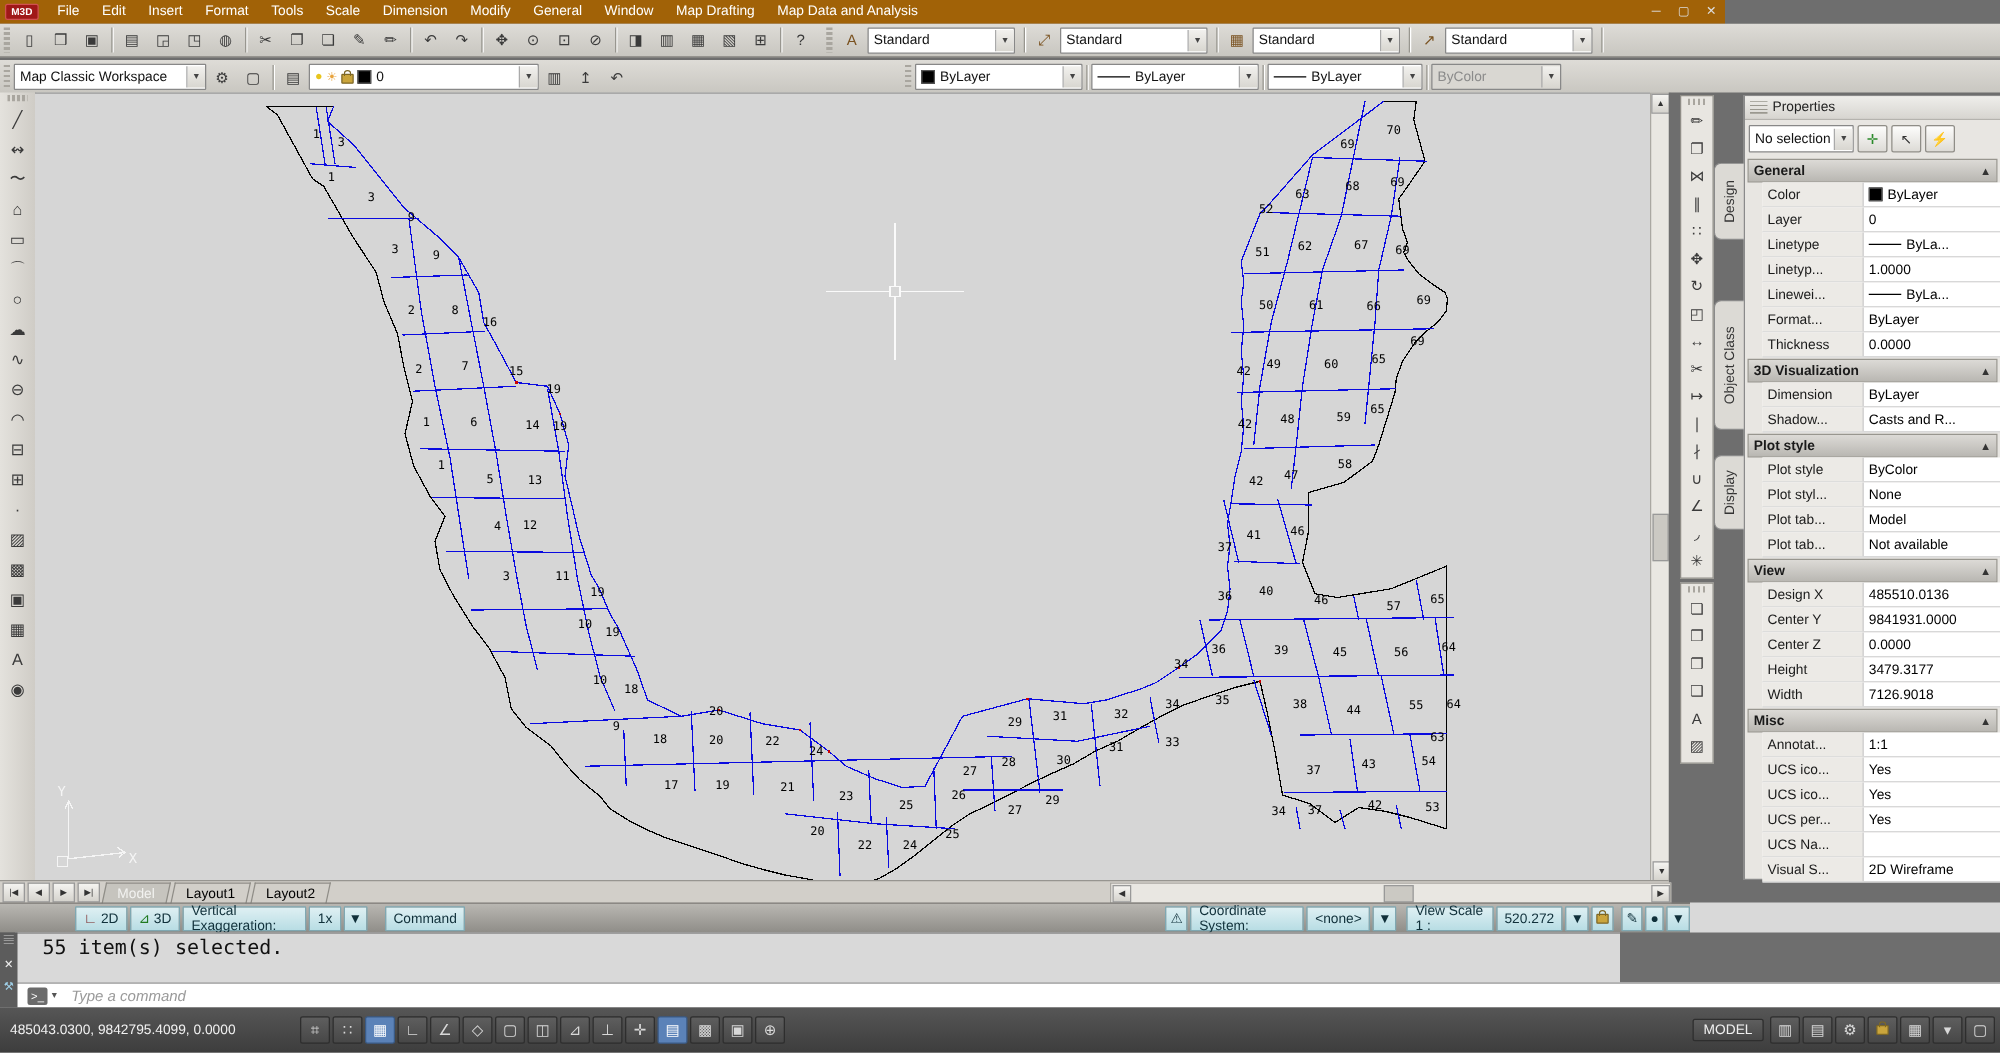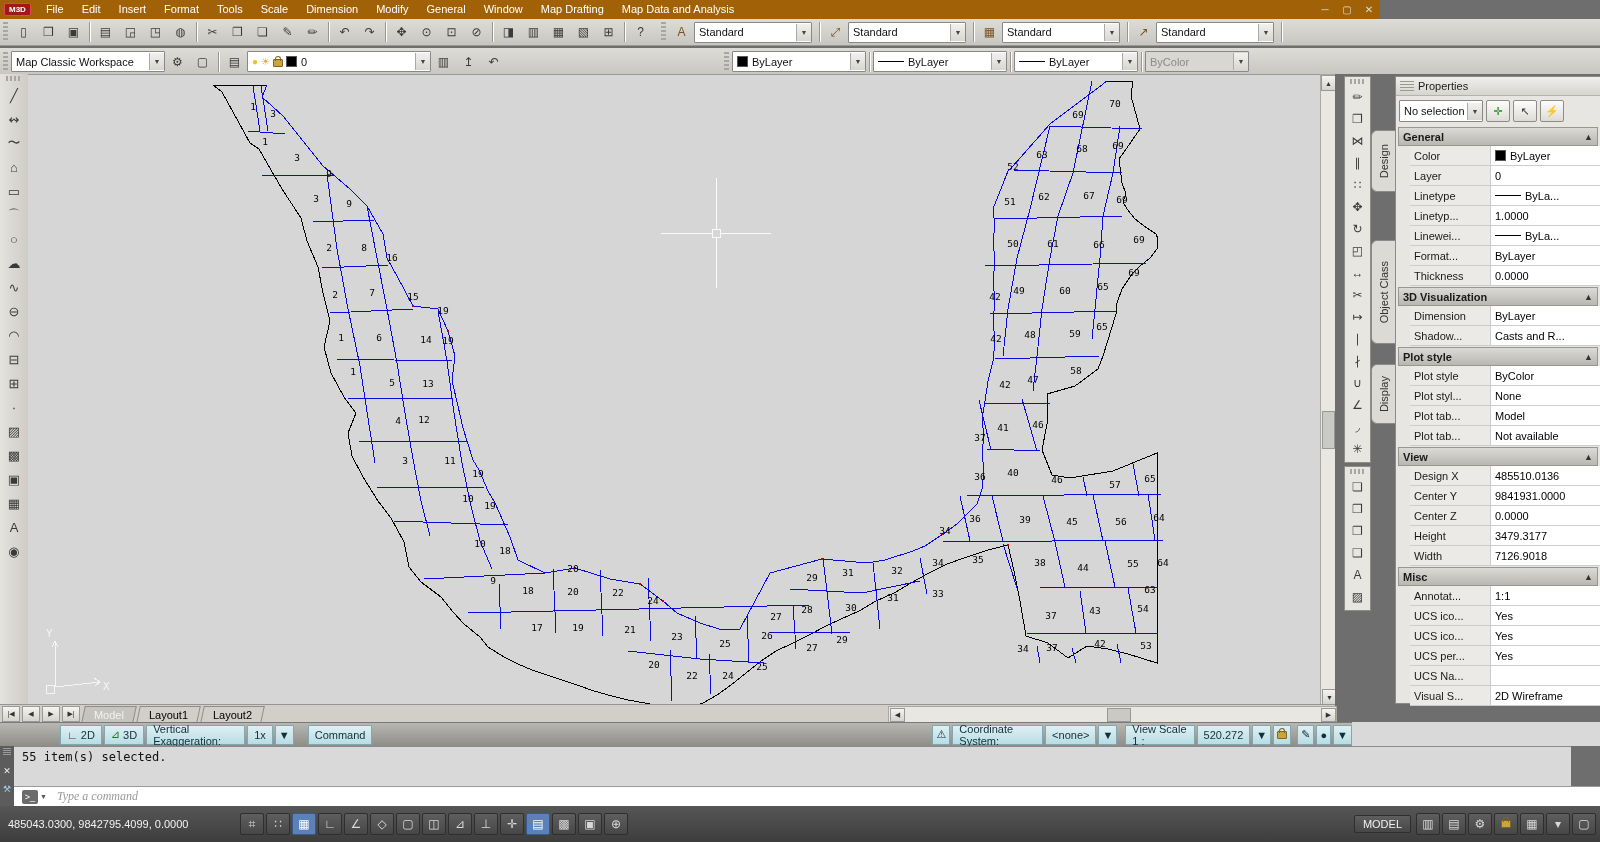--- a/index.html
+++ b/index.html
@@ -80,29 +80,29 @@
   .laytab.active{background:#c6c4be;color:#f2f2f0}
   
   #taskbar{left:0;top:722px;width:1600px;height:24px;display:flex}
   #taskbar-left{width:1352px;background:linear-gradient(#b9b7b2,#8f8d88);display:flex;
     align-items:center;border-top:1px solid #7c7a76}
   #taskbar-right{flex:1;background:#d9d9d9}
   .chip{background:linear-gradient(#dff0f3,#b8dde4);border:1px solid #7fa8b2;height:18px;
     display:flex;align-items:center;padding:0 6px;margin-left:2px;color:#10303a;border-radius:1px}
   .chip.icon-chip{padding:0 3px}
   
-  #cmd-hist{left:0;top:746px;width:1571px;height:40px;background:#d9d9d9;border-top:1px solid #8a8a8a;
-    font-family:"DejaVu Sans Mono",monospace;font-size:12px;color:#111;padding:3px 0 0 22px;box-sizing:border-box}
+  #cmd-hist{left:12px;top:746px;width:1284px;height:40px;background:#d9d9d9;border-top:1px solid #8a8a8a;
+    font-family:"DejaVu Sans Mono",monospace;font-size:16px;color:#111;padding:3px 0 0 22px;box-sizing:border-box}
   #cmd-hist div{line-height:15px}
   #cmd-input-row{left:0;top:786px;width:1600px;height:20px;background:#fff;border-top:1px solid #9a9a9a;
     display:flex;align-items:center;padding-left:22px;box-sizing:border-box}
   #prompt-box{width:16px;height:14px;background:#6b6b6b;color:#fff;font-size:9px;display:flex;
     align-items:center;justify-content:center;border-radius:2px;margin-right:2px}
   #prompt-caret{font-size:7px;color:#555;margin-right:8px}
-  #cmd-input{border:none;outline:none;flex:1;font-family:Liberation Serif, serif;font-size:12px;color:#3b82f6}
+  #cmd-input{border:none;outline:none;flex:1;font-family:Liberation Sans, sans-serif;font-size:12px;color:#3b82f6}
   #cmd-input::placeholder{color:#999;font-style:italic}
   #cmd-strip{left:0;top:746px;width:14px;height:60px;background:#5c5c5c;display:flex;flex-direction:column;
     align-items:center;color:#eee}
   #cmd-strip .sgrip{width:8px;height:8px;margin:2px 0;background:repeating-linear-gradient(#9a9a9a 0 1px,transparent 1px 2px)}
   #cmd-strip span{font-size:9px;margin-top:8px}
   
   #statusbar{left:0;top:806px;width:1600px;height:36px;background:linear-gradient(#565656,#3d3d3d);
     display:flex;align-items:center;color:#eee}
   #coords{font-size:11px;color:#f2f2f2;margin-left:8px;width:230px}
   .stoggle{width:22px;height:20px;display:flex;align-items:center;justify-content:center;

